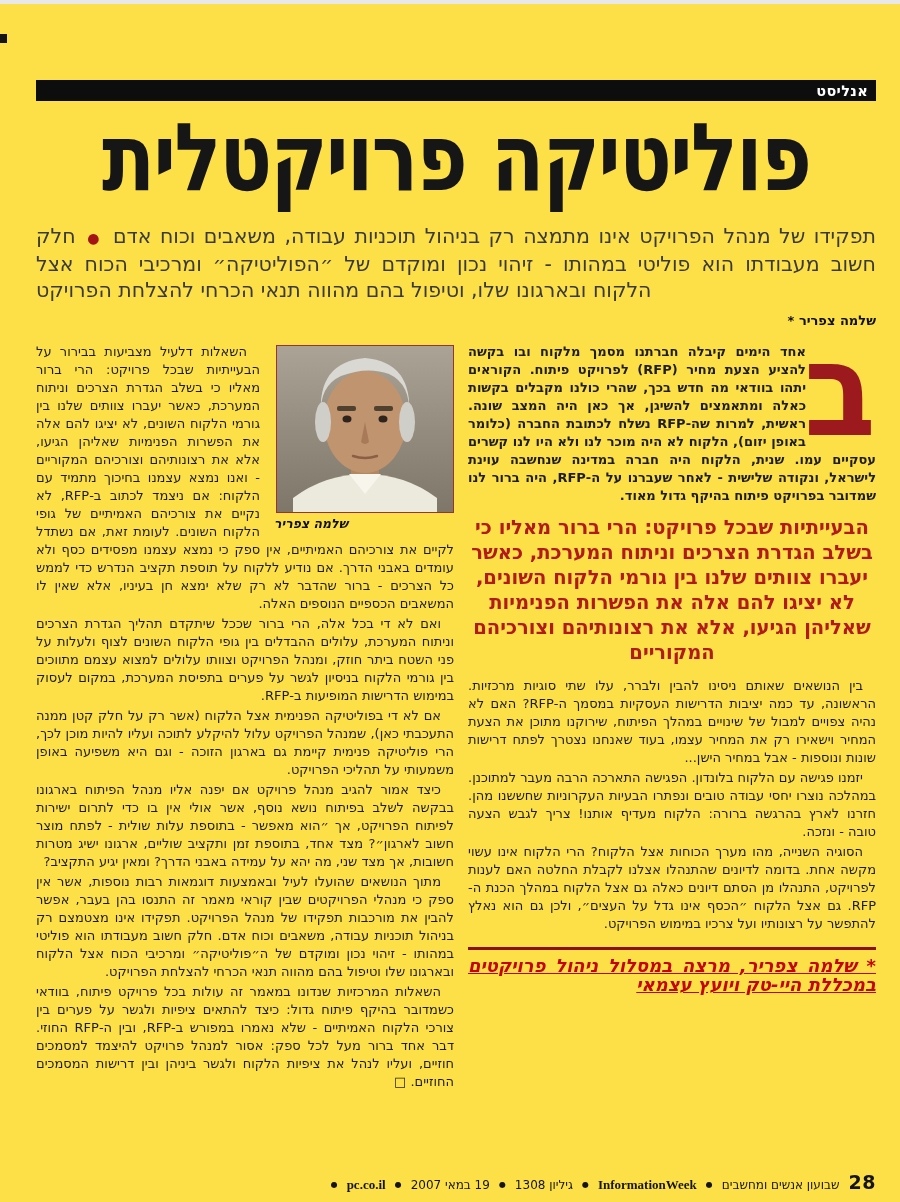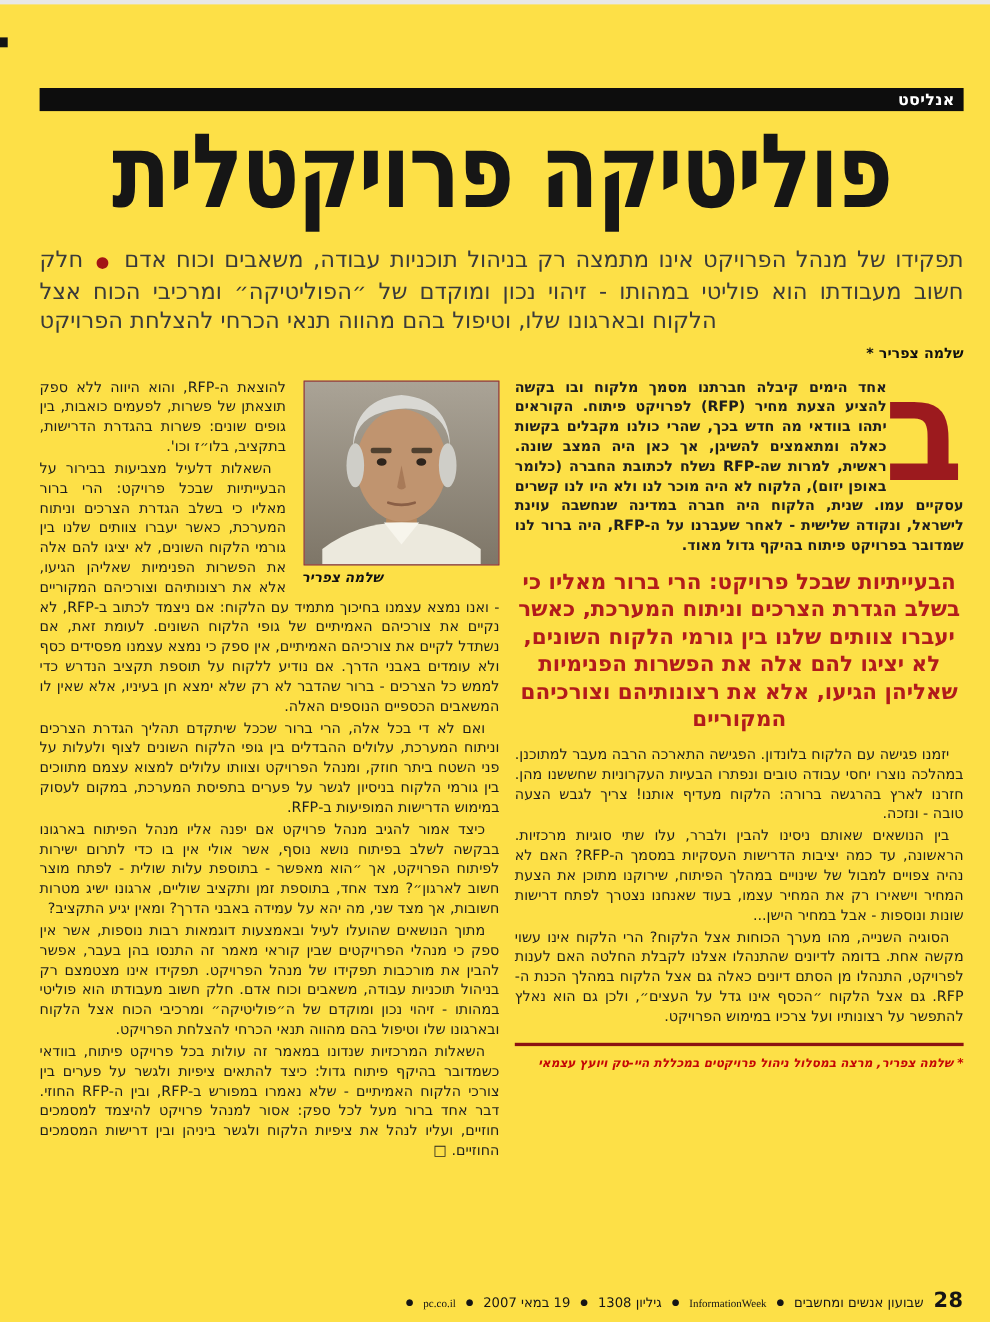--- a/index.html
+++ b/index.html
@@ -36,34 +36,34 @@
     font-size:118px;line-height:86px;height:92px;width:60px;
     transform:scaleY(1.1);transform-origin:center top;
     margin-left:10px;text-align:center;overflow:visible;
   }
   .pullquote{
     color:#b21b1b;font-size:19.5px;line-height:25px;font-weight:bold;
     text-align:center;margin:10px 2px 12px;
   }
   .foot-rule{border:none;border-top:3px solid #8c1212;margin:14px 0 0;}
   .footnote{
-    color:#c40505;font-style:italic;font-weight:bold;font-size:11px;line-height:19px;
-    margin-top:6px;text-align:justify;
+    color:#c40505;font-style:italic;font-weight:bold;font-size:18px;line-height:19px;
+    margin-top:6px;text-align:justify;text-decoration:underline;
   }
   figure.photo-fig{float:right;width:180px;margin:2px 0 6px 14px;padding:0;}
   .photo-frame{width:178px;height:168px;border:1px solid #9a3434;box-sizing:border-box;background:#978f80;}
   .photo-frame svg{display:block;width:100%;height:100%;}
   .photo-caption{text-align:left;font-size:12.5px;font-weight:bold;font-style:italic;color:#111;margin-top:3px;}
   .footer{
     position:absolute;right:24px;left:24px;bottom:13px;
     display:flex;direction:rtl;align-items:baseline;gap:9px;
     font-size:12px;color:#151515;justify-content:flex-start;
   }
   .footer .page-number{font-weight:bold;font-size:19px;letter-spacing:.5px;}
-  .footer .latin{font-family:"Liberation Serif","DejaVu Serif",serif;direction:ltr;unicode-bidi:embed;font-size:10px;}
+  .footer .latin{font-family:"Liberation Serif","DejaVu Serif",serif;direction:ltr;unicode-bidi:embed;font-size:13px;font-weight:bold;}
   .footer .sep{font-size:8px;position:relative;top:-2px;}
 </style>
 </head>
 <body>
 
 <div class="page">
   <div class="crop-mark"></div>
 
   <div class="content">
 
@@ -83,22 +83,22 @@
 
     <div class="columns">
 
       <div class="col-right">
         <p class="body lead">
           <span class="dropcap">ב</span><span>אחד הימים קיבלה חברתנו מסמך מלקוח ובו בקשה להציע הצעת מחיר (RFP) לפרויקט פיתוח. הקוראים יתהו בוודאי מה חדש בכך, שהרי כולנו מקבלים בקשות כאלה ומתאמצים להשיגן, אך כאן היה המצב שונה. ראשית, למרות שה-RFP נשלח לכתובת החברה (כלומר באופן יזום), הלקוח לא היה מוכר לנו ולא היו לנו קשרים עסקיים עמו. שנית, הלקוח היה חברה במדינה שנחשבה עוינת לישראל, ונקודה שלישית - לאחר שעברנו על ה-RFP, היה ברור לנו שמדובר בפרויקט פיתוח בהיקף גדול מאוד.</span>
         </p>
 
         <div class="pullquote">הבעייתיות שבכל פרויקט: הרי ברור מאליו כי בשלב הגדרת הצרכים וניתוח המערכת, כאשר יעברו צוותים שלנו בין גורמי הלקוח השונים, לא יציגו להם אלה את הפשרות הפנימיות שאליהן הגיעו, אלא את רצונותיהם וצורכיהם המקוריים</div>
 
+        <p class="body indent">בין הנושאים שאותם ניסינו להבין ולברר, עלו שתי סוגיות מרכזיות. הראשונה, עד כמה יציבות הדרישות העסקיות במסמך ה-RFP? האם לא נהיה צפויים למבול של שינויים במהלך הפיתוח, שירוקנו מתוכן את הצעת המחיר וישאירו רק את המחיר עצמו, בעוד שאנחנו נצטרך לפתח דרישות שונות ונוספות - אבל במחיר הישן...</p>
         <p class="body indent">יזמנו פגישה עם הלקוח בלונדון. הפגישה התארכה הרבה מעבר למתוכנן. במהלכה נוצרו יחסי עבודה טובים ונפתרו הבעיות העקרוניות שחששנו מהן. חזרנו לארץ בהרגשה ברורה: הלקוח מעדיף אותנו! צריך לגבש הצעה טובה - ונזכה.</p>
-        <p class="body indent">בין הנושאים שאותם ניסינו להבין ולברר, עלו שתי סוגיות מרכזיות. הראשונה, עד כמה יציבות הדרישות העסקיות במסמך ה-RFP? האם לא נהיה צפויים למבול של שינויים במהלך הפיתוח, שירוקנו מתוכן את הצעת המחיר וישאירו רק את המחיר עצמו, בעוד שאנחנו נצטרך לפתח דרישות שונות ונוספות - אבל במחיר הישן...</p>
         <p class="body indent">הסוגיה השנייה, מהו מערך הכוחות אצל הלקוח? הרי הלקוח אינו עשוי מקשה אחת. בדומה לדיונים שהתנהלו אצלנו לקבלת החלטה האם לענות לפרויקט, התנהלו מן הסתם דיונים כאלה גם אצל הלקוח במהלך הכנת ה-RFP. גם אצל הלקוח ״הכסף אינו גדל על העצים״, ולכן גם הוא נאלץ להתפשר על רצונותיו ועל צרכיו במימוש הפרויקט.</p>
 
         <hr class="foot-rule">
         <div class="footnote">* שלמה צפריר, מרצה במסלול ניהול פרויקטים במכללת היי-טק ויועץ עצמאי</div>
       </div>
 
       <div class="col-left">
         <figure class="photo-fig">
           <div class="photo-frame">
             <svg viewBox="0 0 176 166" xmlns="http://www.w3.org/2000/svg">
@@ -120,23 +120,23 @@
               <rect x="97" y="60" width="19" height="5" rx="2" fill="#50402f"></rect>
               <ellipse cx="70" cy="73" rx="4.5" ry="3.5" fill="#2e241c"></ellipse>
               <ellipse cx="106" cy="73" rx="4.5" ry="3.5" fill="#2e241c"></ellipse>
               <path d="M88,76 L84,96 Q88,100 92,96 Z" fill="#a87a58"></path>
               <path d="M76,110 Q88,114 100,110" stroke="#8a5f46" stroke-width="2.5" fill="none" stroke-linecap="round"></path>
             </svg>
           </div>
           <figcaption class="photo-caption">שלמה צפריר</figcaption>
         </figure>
 
-        <p class="body">להוצאת ה-RFP, והוא היווה ללא ספק תוצאתן של פשרות, לפעמים כואבות, בין גופים שונים: פשרות בהגדרת הדרישות, בתקציב, בלו״ז וכו'.</p>
         <p class="body indent">השאלות דלעיל מצביעות בבירור על הבעייתיות שבכל פרויקט: הרי ברור מאליו כי בשלב הגדרת הצרכים וניתוח המערכת, כאשר יעברו צוותים שלנו בין גורמי הלקוח השונים, לא יציגו להם אלה את הפשרות הפנימיות שאליהן הגיעו, אלא את רצונותיהם וצורכיהם המקוריים - ואנו נמצא עצמנו בחיכוך מתמיד עם הלקוח: אם ניצמד לכתוב ב-RFP, לא נקיים את צורכיהם האמיתיים של גופי הלקוח השונים. לעומת זאת, אם נשתדל לקיים את צורכיהם האמיתיים, אין ספק כי נמצא עצמנו מפסידים כסף ולא עומדים באבני הדרך. אם נודיע ללקוח על תוספת תקציב הנדרש כדי לממש כל הצרכים - ברור שהדבר לא רק שלא ימצא חן בעיניו, אלא שאין לו המשאבים הכספיים הנוספים האלה.</p>
         <p class="body indent">ואם לא די בכל אלה, הרי ברור שככל שיתקדם תהליך הגדרת הצרכים וניתוח המערכת, עלולים ההבדלים בין גופי הלקוח השונים לצוף ולעלות על פני השטח ביתר חוזק, ומנהל הפרויקט וצוותו עלולים למצוא עצמם מתווכים בין גורמי הלקוח בניסיון לגשר על פערים בתפיסת המערכת, במקום לעסוק במימוש הדרישות המופיעות ב-RFP.</p>
+        <p class="body indent">אם לא די בפוליטיקה הפנימית אצל הלקוח (אשר רק על חלק קטן ממנה התעכבתי כאן), שמנהל הפרויקט עלול להיקלע לתוכה ועליו להיות מוכן לכך, הרי פוליטיקה פנימית קיימת גם בארגון הזוכה - וגם היא משפיעה באופן משמעותי על תהליכי הפרויקט.</p>
         <p class="body indent">כיצד אמור להגיב מנהל פרויקט אם יפנה אליו מנהל הפיתוח בארגונו בבקשה לשלב בפיתוח נושא נוסף, אשר אולי אין בו כדי לתרום ישירות לפיתוח הפרויקט, אך ״הוא מאפשר - בתוספת עלות שולית - לפתח מוצר חשוב לארגון״? מצד אחד, בתוספת זמן ותקציב שוליים, ארגונו ישיג מטרות חשובות, אך מצד שני, מה יהא על עמידה באבני הדרך? ומאין יגיע התקציב?</p>
         <p class="body indent">מתוך הנושאים שהועלו לעיל ובאמצעות דוגמאות רבות נוספות, אשר אין ספק כי מנהלי הפרויקטים שבין קוראי מאמר זה התנסו בהן בעבר, אפשר להבין את מורכבות תפקידו של מנהל הפרויקט. תפקידו אינו מצטמצם רק בניהול תוכניות עבודה, משאבים וכוח אדם. חלק חשוב מעבודתו הוא פוליטי במהותו - זיהוי נכון ומוקדם של ה״פוליטיקה״ ומרכיבי הכוח אצל הלקוח ובארגונו שלו וטיפול בהם מהווה תנאי הכרחי להצלחת הפרויקט.</p>
         <p class="body indent">השאלות המרכזיות שנדונו במאמר זה עולות בכל פרויקט פיתוח, בוודאי כשמדובר בהיקף פיתוח גדול: כיצד להתאים ציפיות ולגשר על פערים בין צורכי הלקוח האמיתיים - שלא נאמרו במפורש ב-RFP, ובין ה-RFP החוזי. דבר אחד ברור מעל לכל ספק: אסור למנהל פרויקט להיצמד למסמכים חוזיים, ועליו לנהל את ציפיות הלקוח ולגשר ביניהן ובין דרישות המסמכים החוזיים. □</p>
       </div>
 
     </div>
   </div>
 
   <div class="footer">
     <span class="page-number">28</span>

